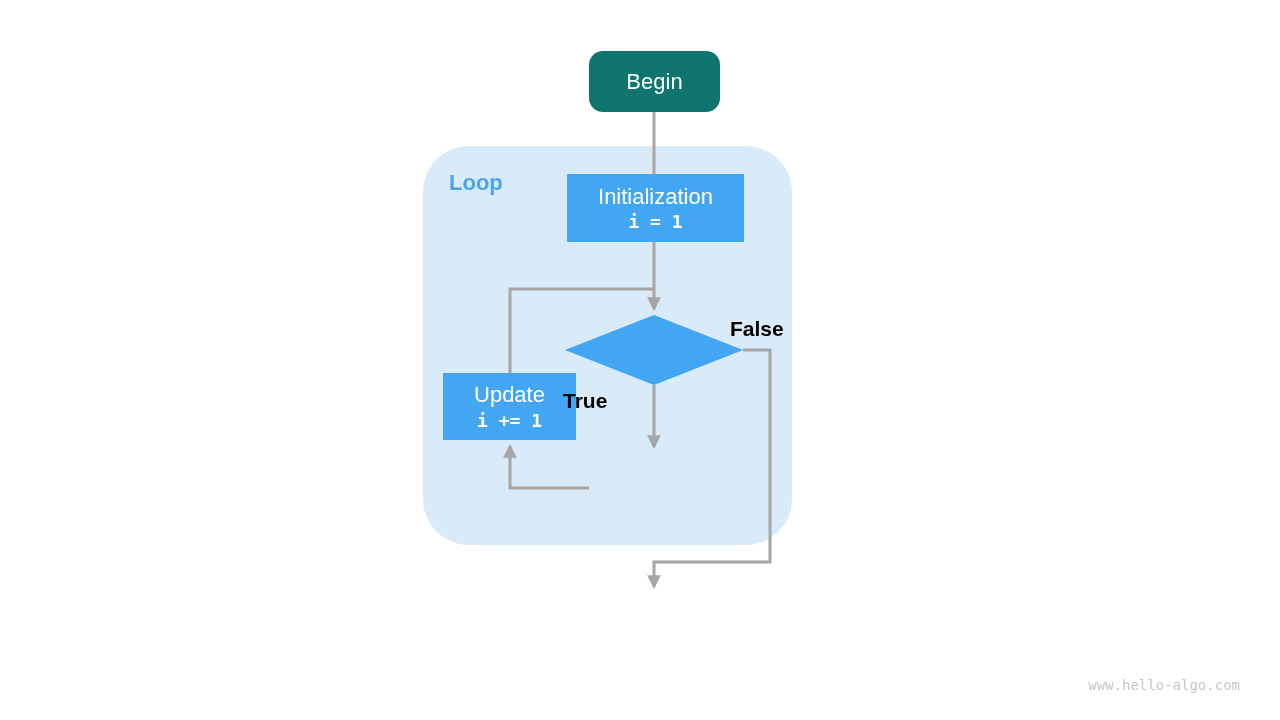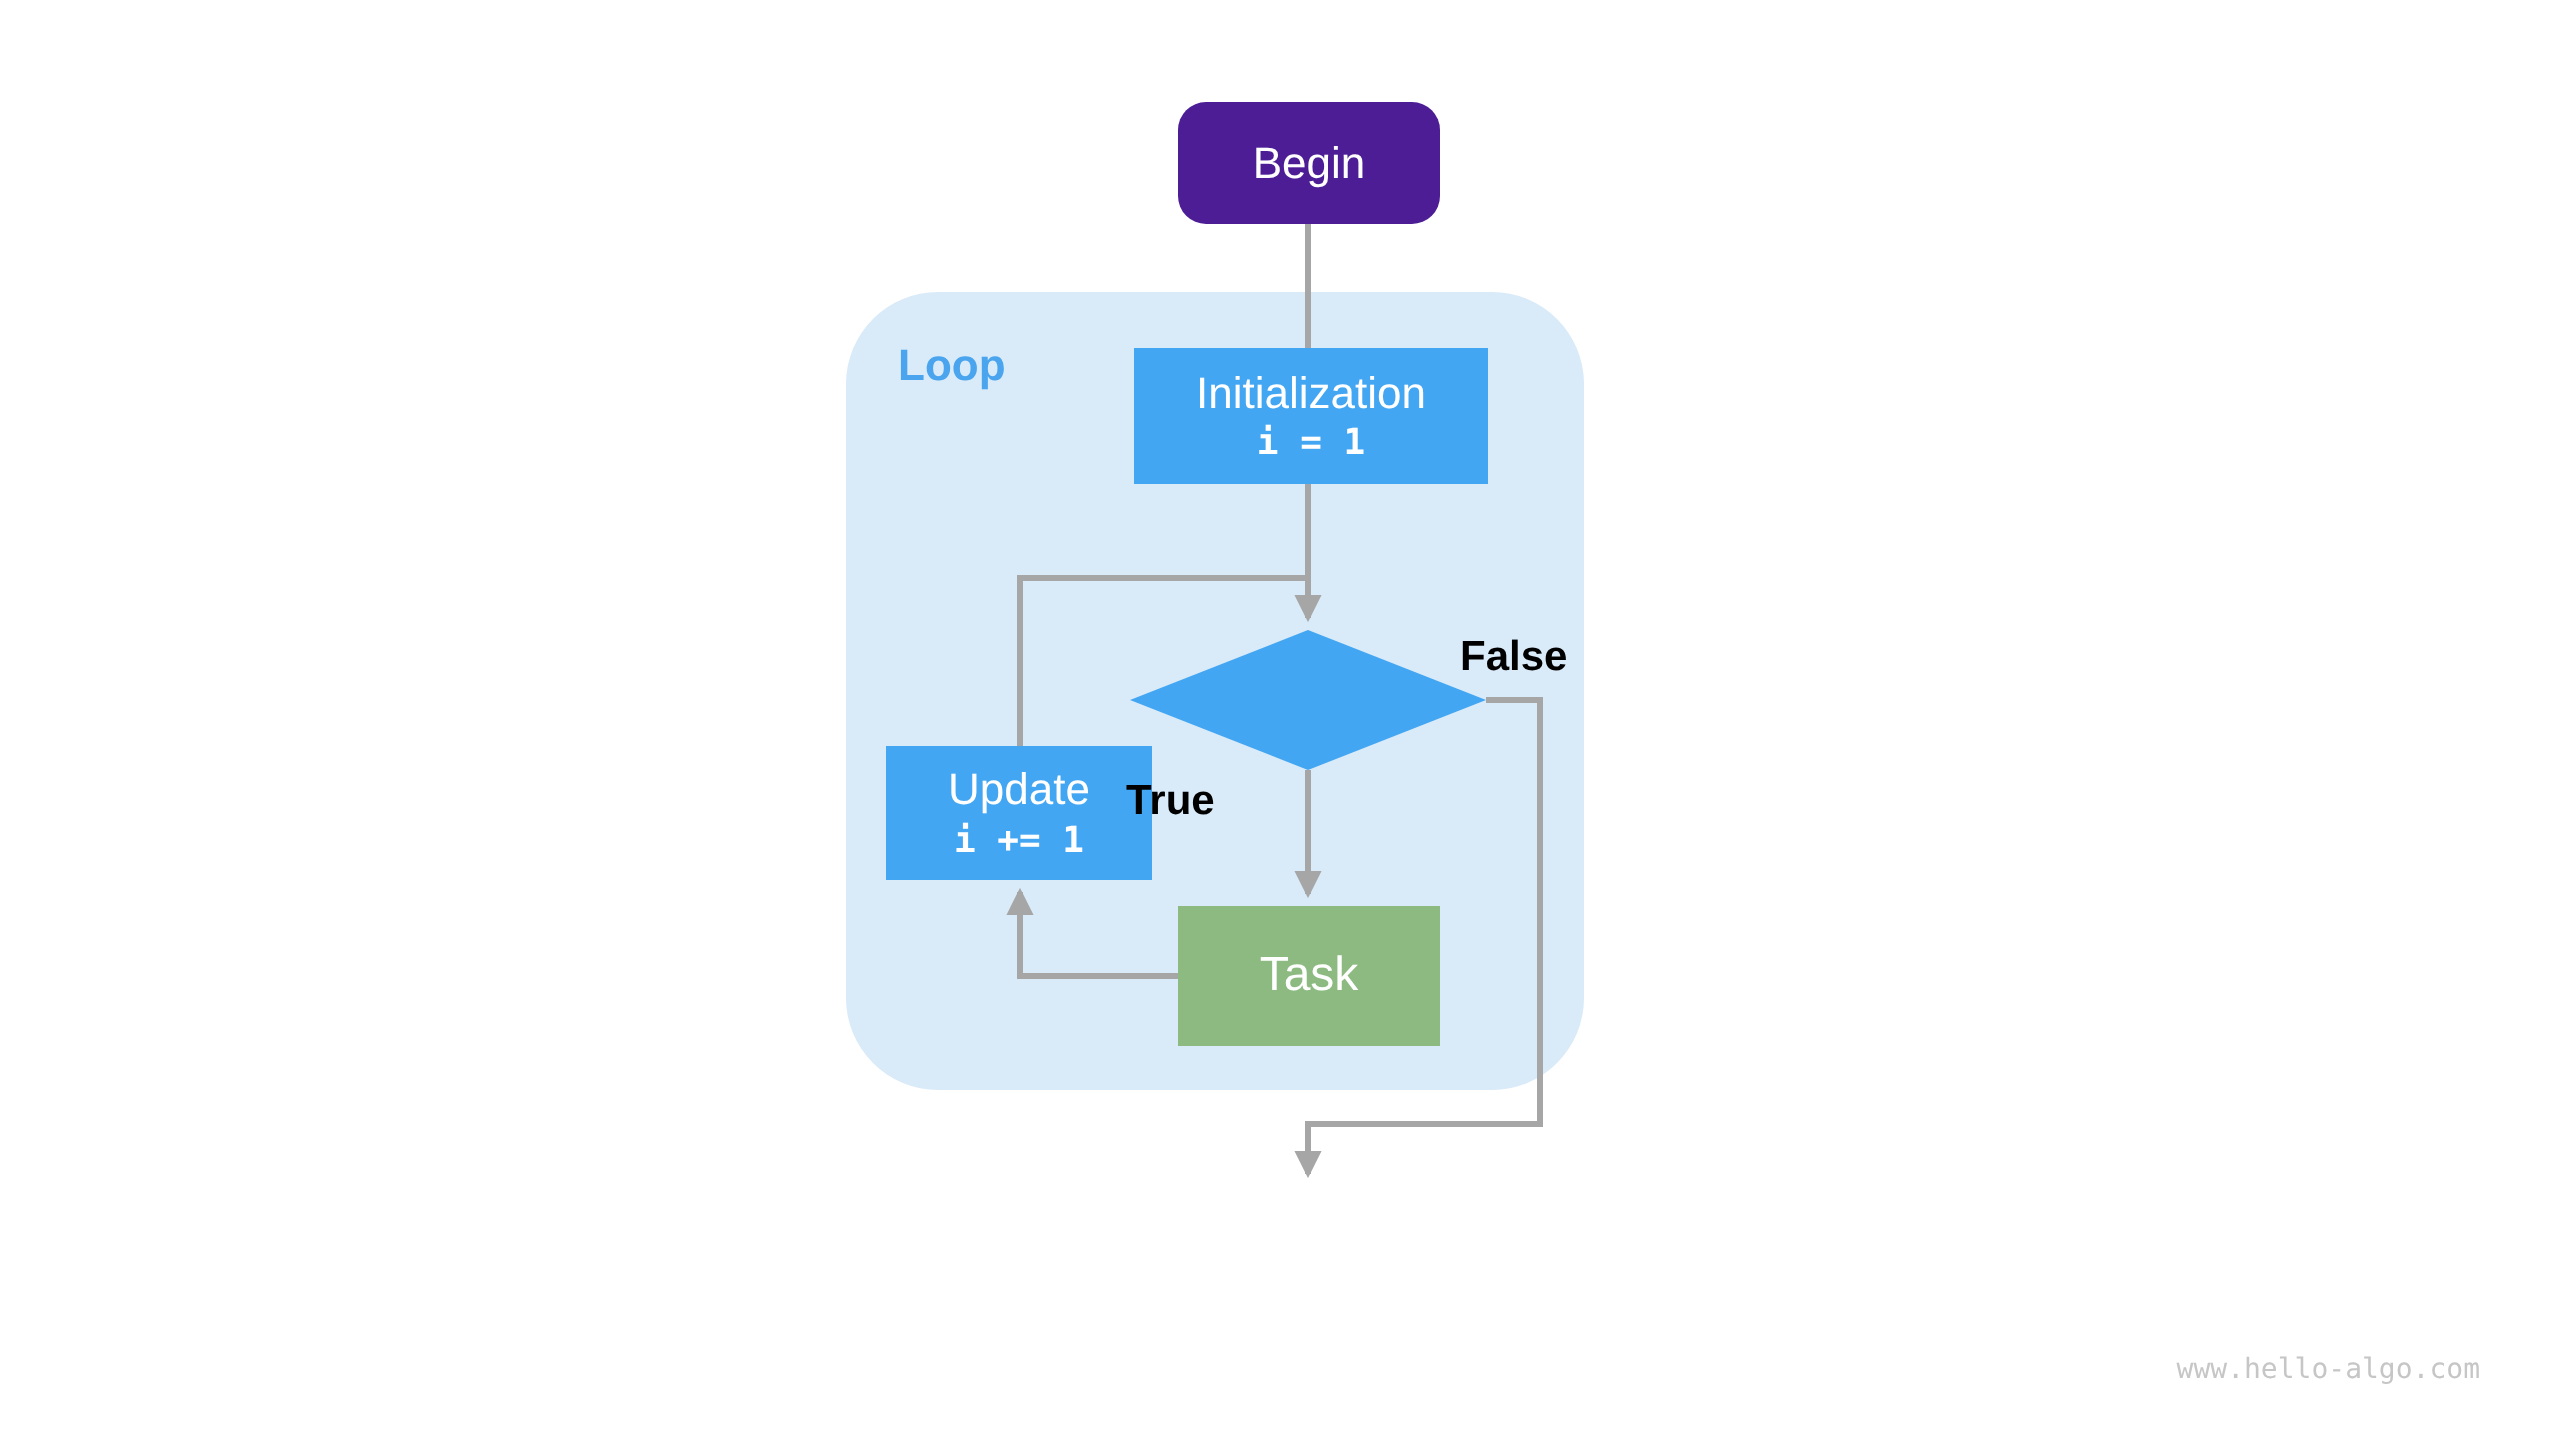--- a/index.html
+++ b/index.html
@@ -22,21 +22,21 @@
   .edges-svg { position: absolute; left: 0; top: 0; width: 1280px; height: 720px; z-index: 2; }
 
   .node {
     position: absolute; z-index: 3;
     display: flex; flex-direction: column; align-items: center; justify-content: center;
     color: #ffffff; text-align: center;
   }
   .node .label { font-size: 22px; line-height: 1.25; }
   .node .code  { font-family: "DejaVu Sans Mono", monospace; font-size: 18px; font-weight: 700; line-height: 1.3; }
 
-  .node-terminal { background: #4c1d95; border-radius: 14px; }
+  .node-terminal { background: #0f766e; border-radius: 14px; }
   .node-begin { left: 589px; top: 51px;  width: 131px; height: 61px; }
   .node-end   { left: 589px; top: 593px; width: 131px; height: 60px; }
 
   .node-process { background: #43a6f2; }
   .node-init   { left: 567px; top: 174px; width: 177px; height: 68px; }
   .node-update { left: 443px; top: 373px; width: 133px; height: 67px; }
 
   .node-task { left: 589px; top: 453px; width: 131px; height: 70px; background: #8cba80; }
   .node-task .label { font-size: 24px; }
 
@@ -92,23 +92,20 @@
     <span class="label">Initialization</span>
     <span class="code">i = 1</span>
   </div>
 
 
   <div class="node node-process node-update">
     <span class="label">Update</span>
     <span class="code">i += 1</span>
   </div>
 
-  <div class="node node-task">
-    <span class="label">Task</span>
-  </div>
 
 
   <div class="branch-label branch-true">True</div>
   <div class="branch-label branch-false">False</div>
 
   <div class="watermark">www.hello-algo.com</div>
 
 </div>
 
 </body></html>

